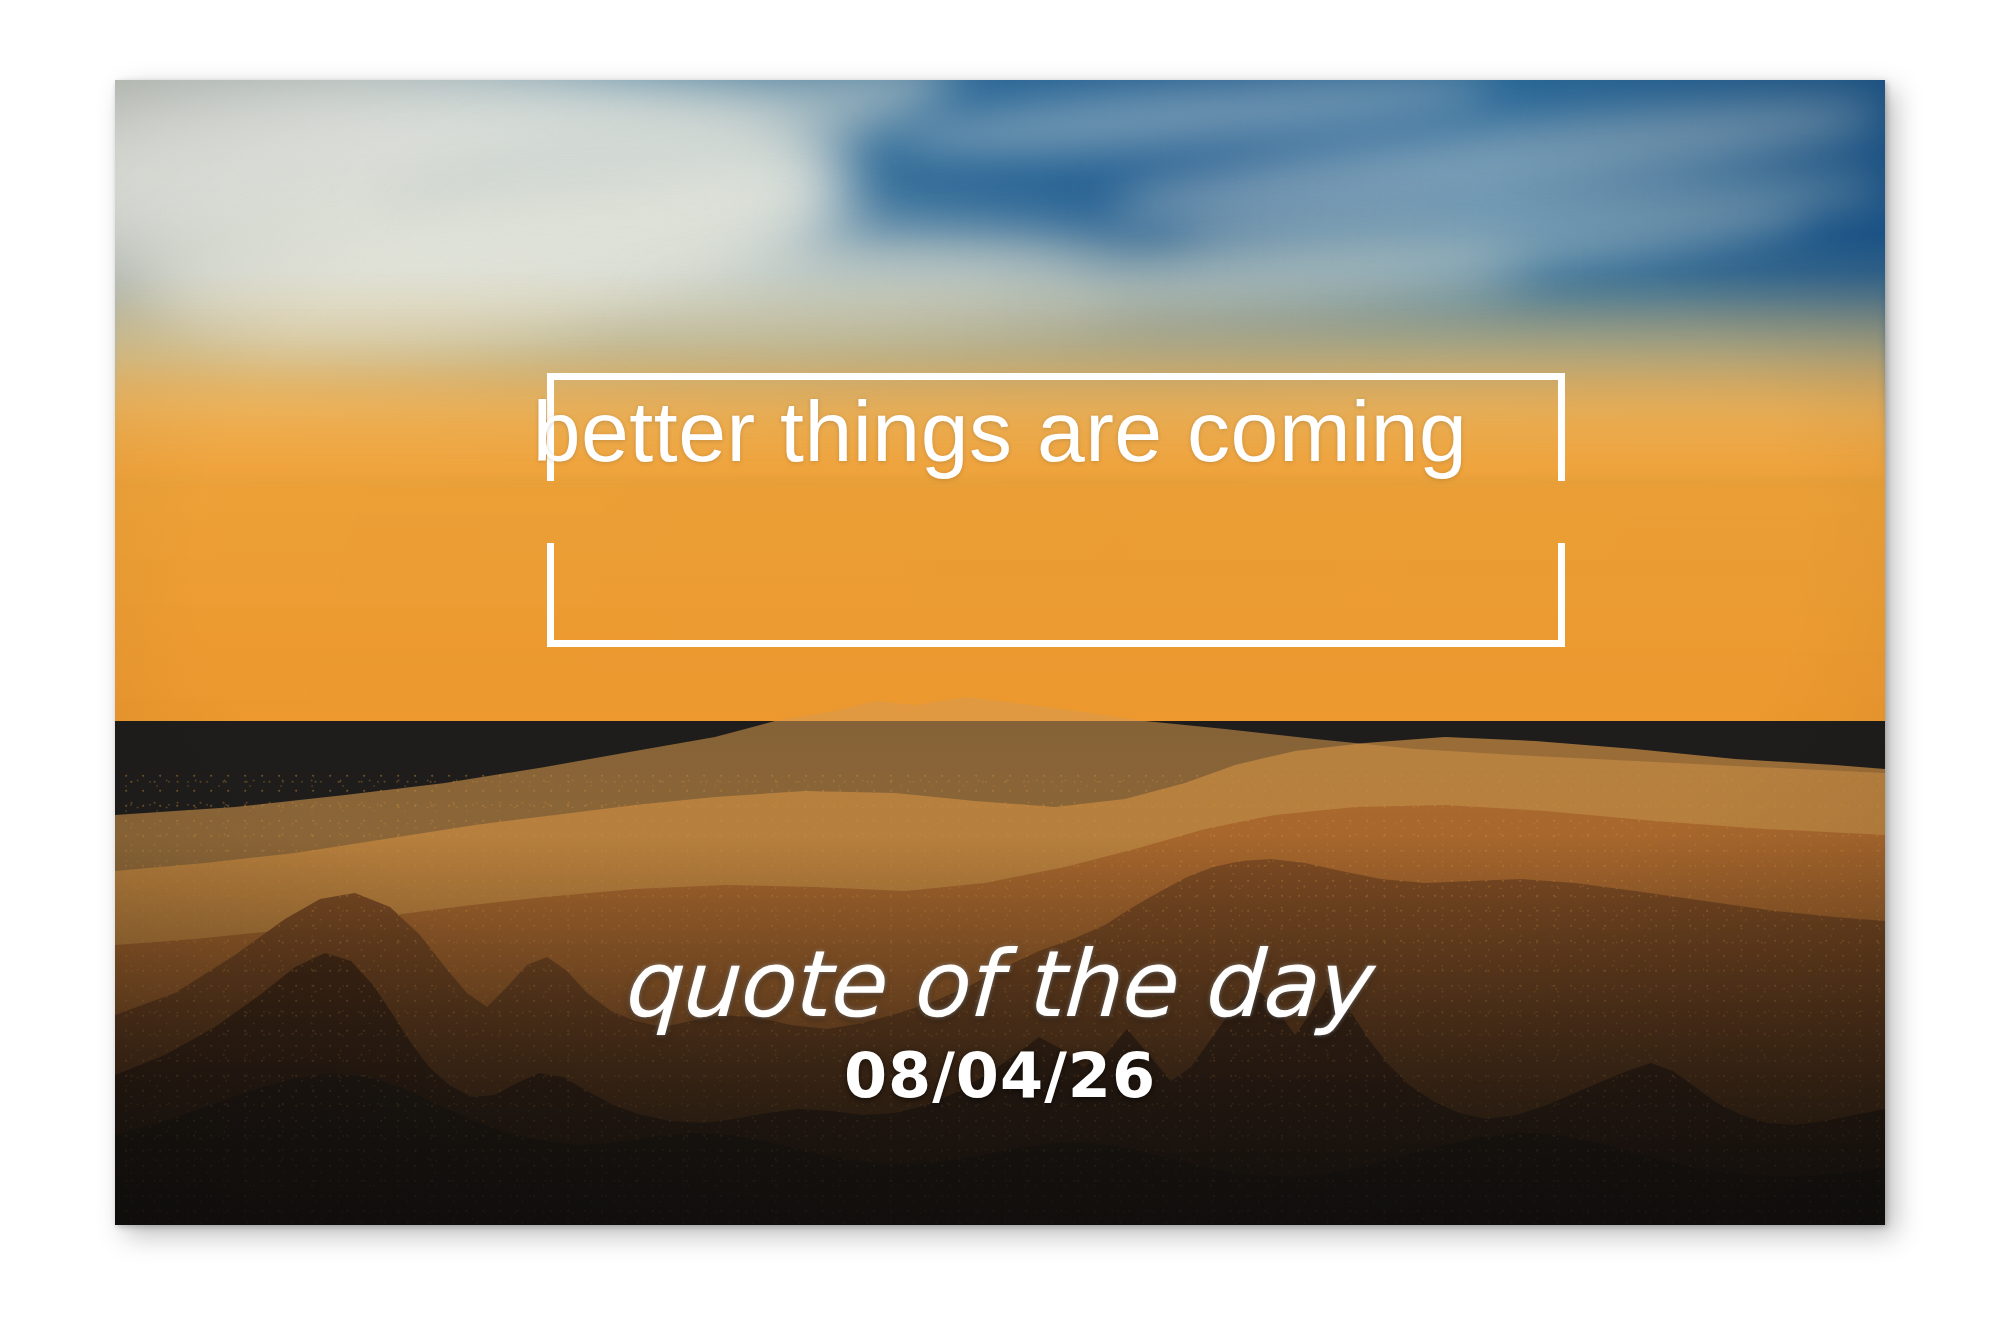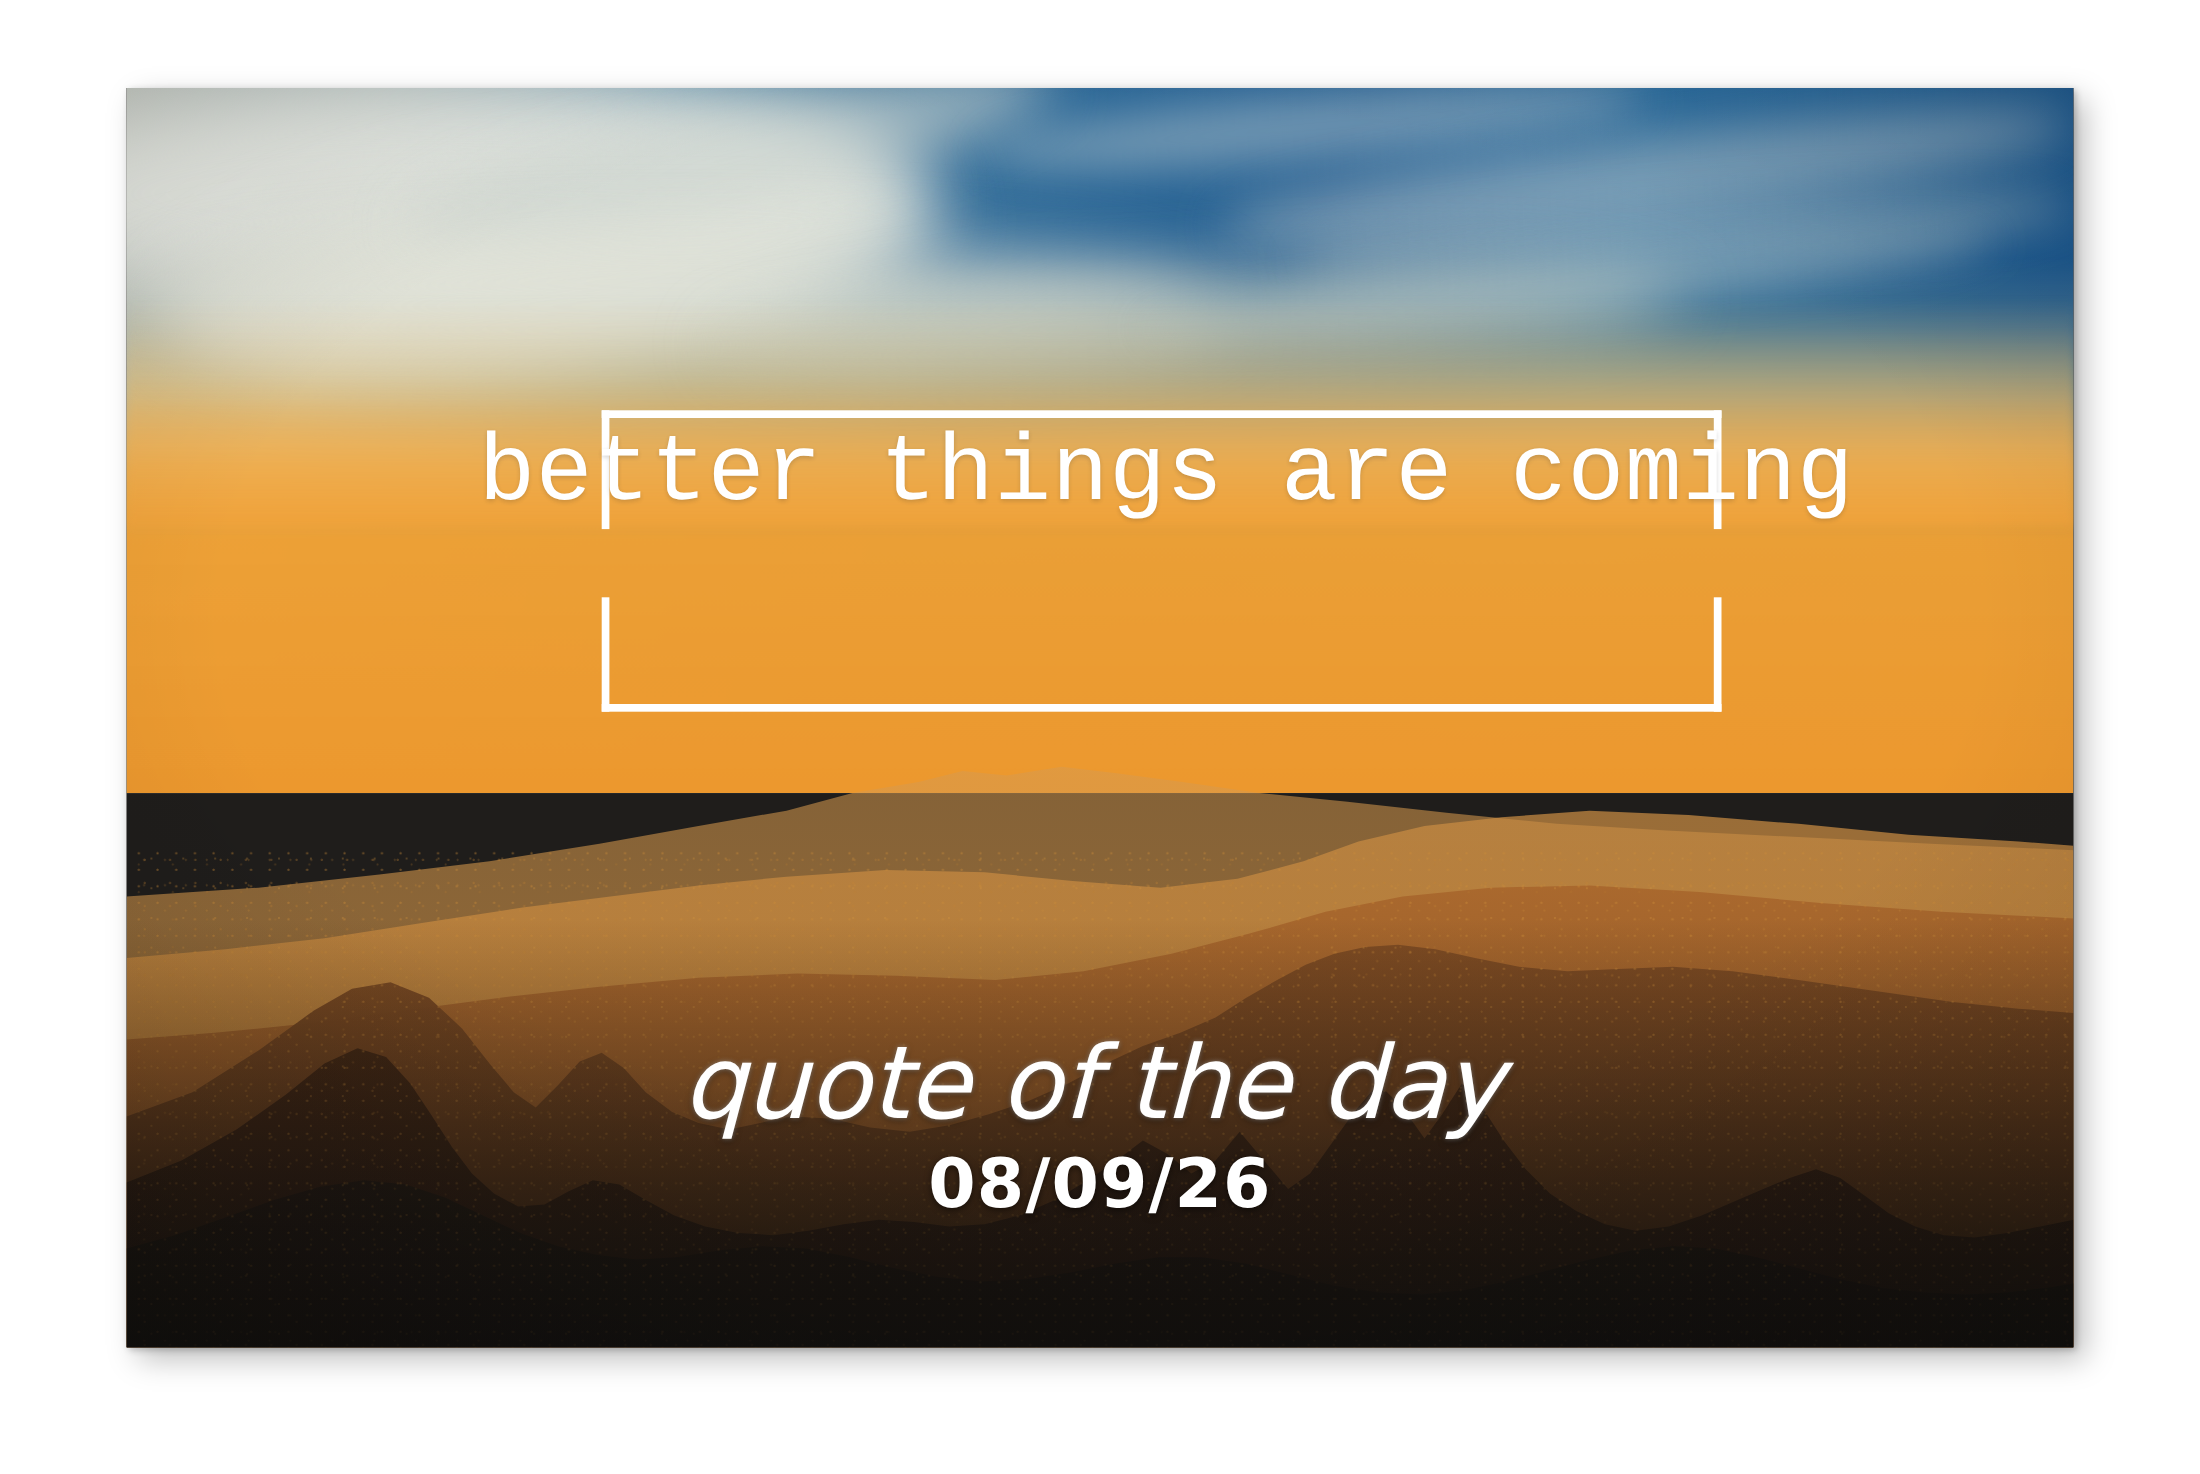--- a/index.html
+++ b/index.html
@@ -204,21 +204,21 @@
     height: 100%;
     overflow: visible;
   }
   .headline {
     position: absolute;
     left: 0; right: 0;
     top: 50%;
     transform: translateY(-50%);
     text-align: center;
     color: #ffffff;
-    font-family: Liberation Mono, monospace;
+    font-family: Liberation Sans, sans-serif;
     font-size: 86px;
     font-weight: 300;
     letter-spacing: 0.5px;
     line-height: 1.0;
     white-space: nowrap;
     text-shadow: 0 1px 4px rgba(40,40,40,0.18);
   }
 
   
   .caption {
@@ -363,17 +363,17 @@
         <rect x="112" y="248" width="7" height="104" fill="#ffffff"></rect>
 
         <rect x="1123" y="78" width="7" height="108" fill="#ffffff"></rect>
         <rect x="1123" y="248" width="7" height="104" fill="#ffffff"></rect>
       </svg>
       <div class="headline">better things are coming</div>
     </div>
 
     <div class="caption">
       <div class="caption-script">quote of the day</div>
-      <div class="caption-date">08/09/26</div>
+      <div class="caption-date">08/04/26</div>
     </div>
 
   </div>
 </div>
 
 </body></html>

